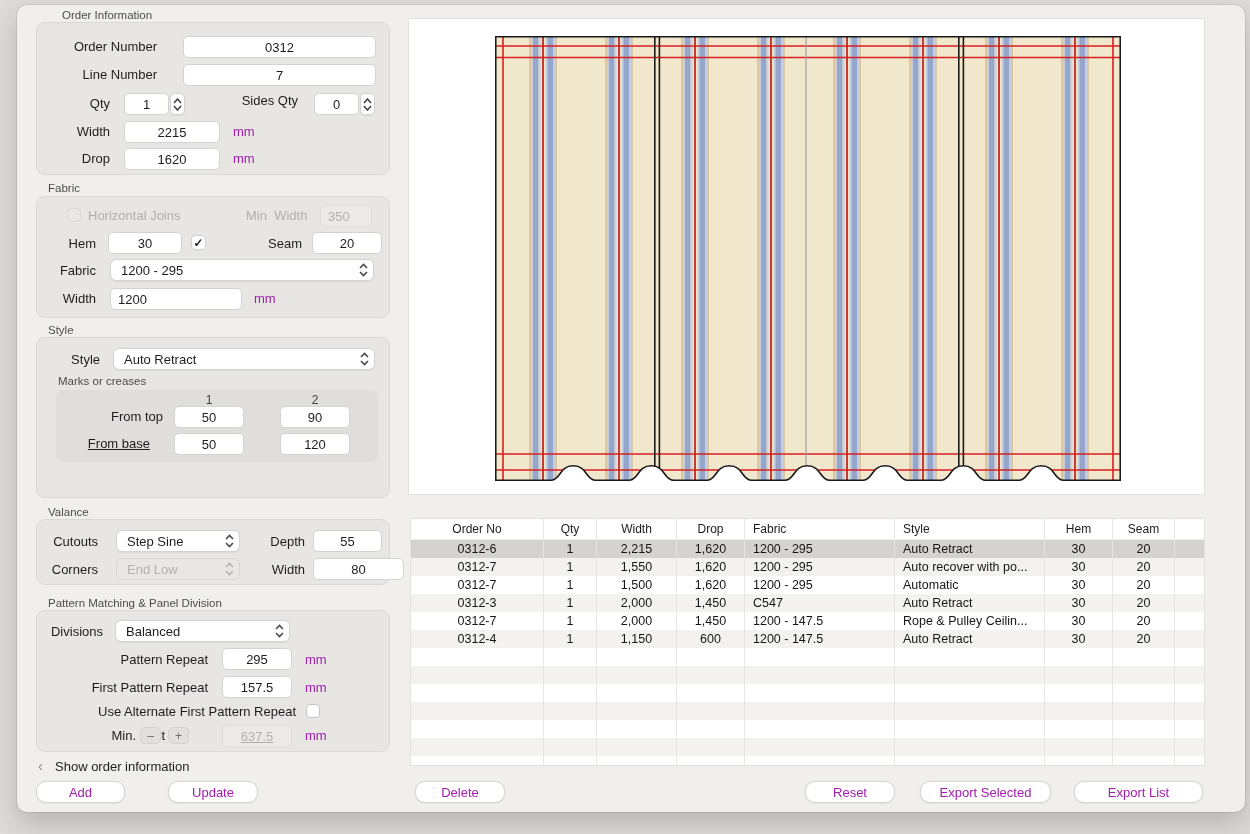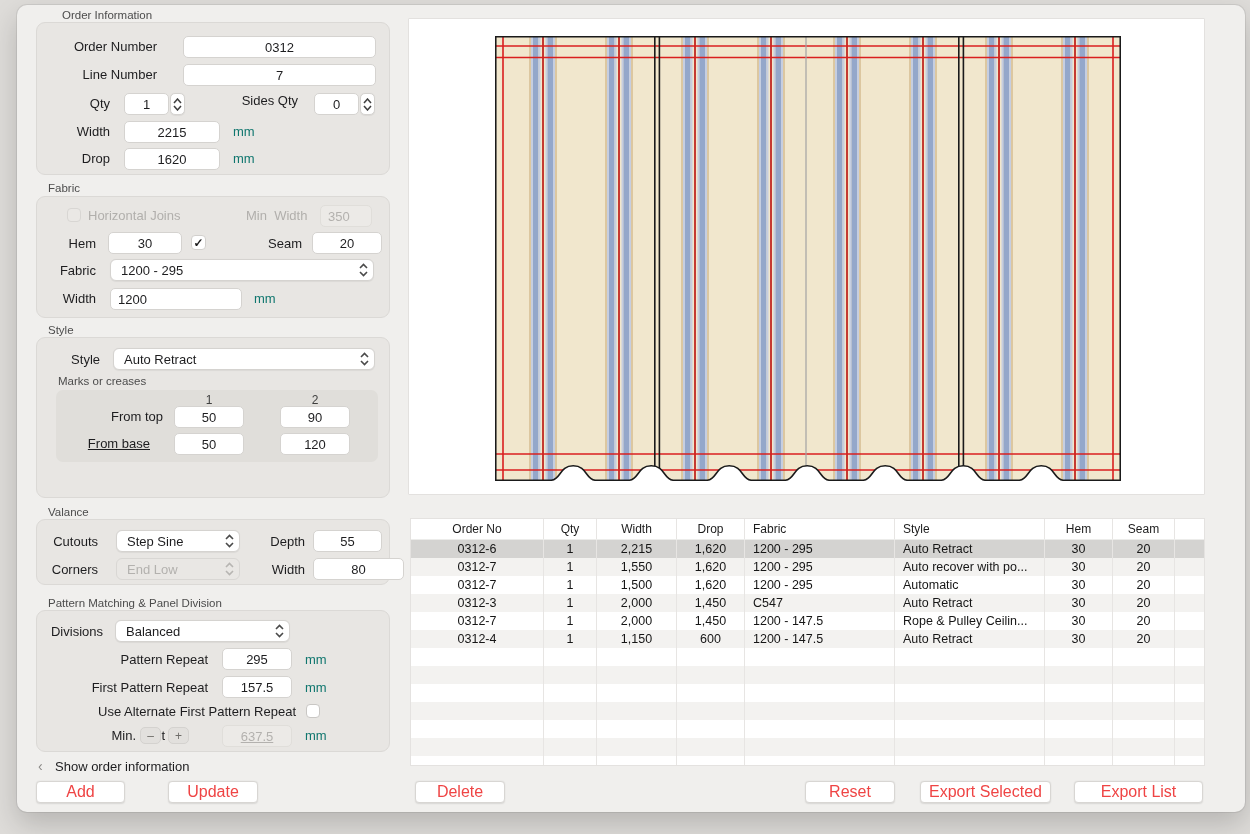--- a/index.html
+++ b/index.html
@@ -13,21 +13,21 @@
     position:absolute;left:17px;top:5px;width:1228px;height:807px;
     background:#f0efed;border-radius:10px;
     box-shadow:0 0 0 1px rgba(0,0,0,.07),0 12px 28px rgba(0,0,0,.18);
   }
   .sec-label{position:absolute;font-size:11.5px;color:#4c4c4c;white-space:nowrap;}
   .group{position:absolute;background:#e8e6e3;border:1px solid #dbd9d6;border-radius:9px;box-sizing:border-box;}
   .innerbox{position:absolute;background:#e0deda;border-radius:7px;}
   .lbl{position:absolute;white-space:pre;font-size:13px;color:#1d1d1f;}
   .lbl.r{text-align:right;}
   .lbl.dis{color:#b1afac;}
-  .unit{position:absolute;font-size:13px;color:#0f766e;text-align:right;}
+  .unit{position:absolute;font-size:13px;color:#a21caf;text-align:right;}
   .field{
     position:absolute;box-sizing:border-box;height:22px;
     background:#fff;border:1px solid #d5d3d0;border-radius:5px;
     font-family:"Liberation Sans",sans-serif;font-size:13px;color:#1d1d1f;
     text-align:center;padding:0 9px;outline:none;
   }
   .field.left{text-align:left;padding-left:7px;}
   .field.dis{background:#eceae7;border-color:#e0deda;color:#b3b1ae;}
   .popup{
     position:absolute;box-sizing:border-box;height:22px;
@@ -50,23 +50,23 @@
     color:#1a1a1a;font-size:12px;line-height:14px;text-align:center;font-weight:bold;
   }
   .stepper{
     position:absolute;width:15px;height:22px;box-sizing:border-box;
     background:#fff;border:1px solid #d5d3d0;border-radius:5px;
     display:flex;flex-direction:column;align-items:center;justify-content:center;gap:1px;
     box-shadow:0 .5px 1px rgba(0,0,0,.06);
   }
   .btn{
     position:absolute;height:22px;box-sizing:border-box;
-    background:#fff;border:1px solid #d8d6d3;border-radius:4px;
+    background:#fff;border:1px solid #d8d6d3;border-radius:10px;
     display:flex;align-items:center;justify-content:center;
-    font-size:16px;color:#ef4444;box-shadow:0 .5px 1.5px rgba(0,0,0,.1);
+    font-size:13px;color:#a21caf;box-shadow:0 .5px 1.5px rgba(0,0,0,.1);
     cursor:default;
   }
   .minibtn{
     position:absolute;width:21px;height:17px;box-sizing:border-box;
     background:#e2e0dd;border:1px solid #d4d2cf;border-radius:5px;
     display:flex;align-items:center;justify-content:center;
     font-size:12px;color:#6e6c69;line-height:1;
   }
   .link-row{position:absolute;font-size:13px;color:#1d1d1f;}
   .chev-left{position:absolute;font-size:14px;color:#8a8886;}

